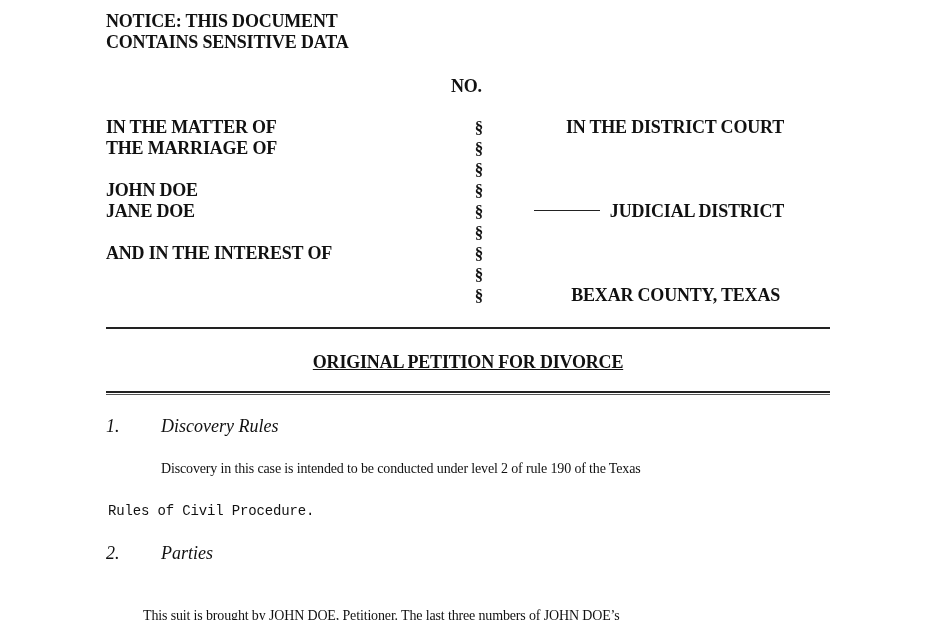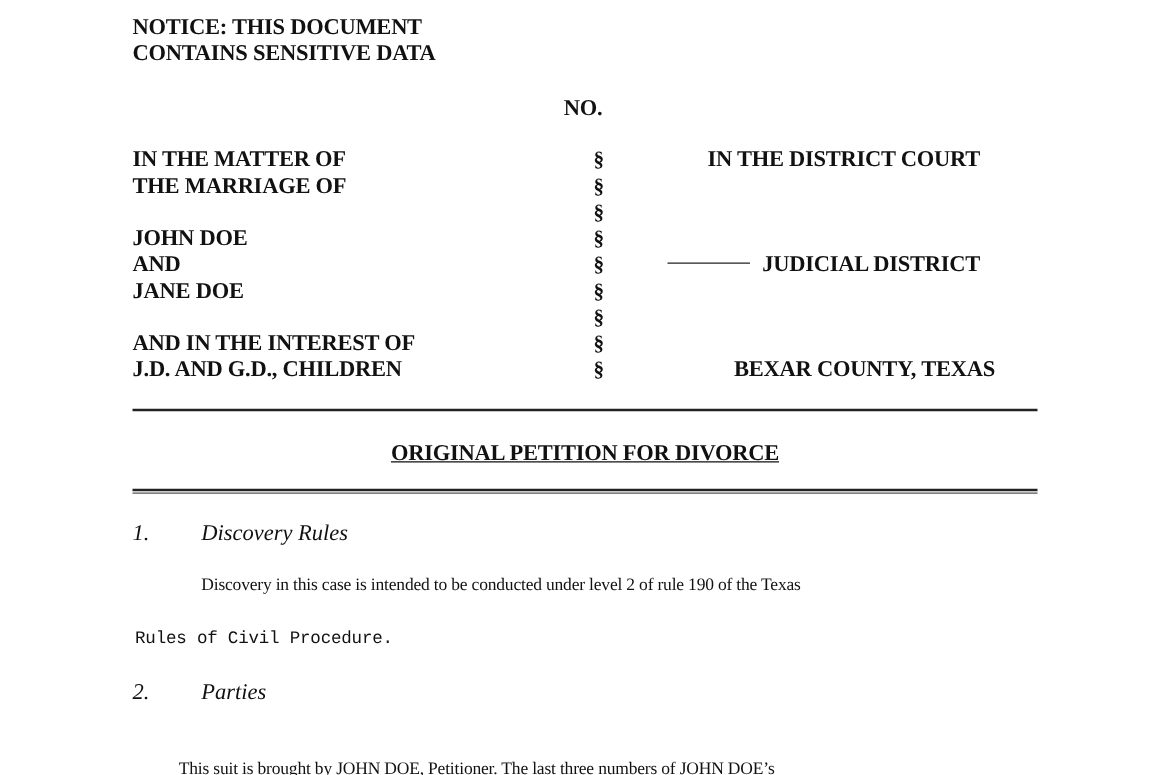--- a/index.html
+++ b/index.html
@@ -43,21 +43,21 @@
       width: 14px;
       text-align: center;
     }
     .sect-col div {
       font-size: 17px;
       line-height: 21px;
       height: 21px;
     }
     .right-court { right: 100px; top: 117px; }
     .right-district { right: 100px; top: 201px; }
-    .right-county { right: 88px; top: 285px; }
+    .right-county { right: 104px; top: 285px; }
     .blank-line {
       display: inline-block;
       width: 66px;
       border-bottom: 1.5px solid #222;
       vertical-align: middle;
       margin-right: 10px;
       position: relative;
       top: -2px;
     }
     .rule-top {
@@ -116,25 +116,23 @@
     <div>CONTAINS SENSITIVE DATA</div>
   </div>
 
   <div class="abs caption-line case-no">NO.</div>
 
   <div class="abs caption-line left-col">
     <div>IN THE MATTER OF</div>
     <div>THE MARRIAGE OF</div>
     <div class="gap"></div>
     <div>JOHN DOE</div>
-    <div>AND</div>
     <div>JANE DOE</div>
     <div class="gap"></div>
     <div>AND IN THE INTEREST OF</div>
-    <div>J.D. AND G.D., CHILDREN</div>
   </div>
 
   <div class="abs bold sect-col">
     <div>§</div>
     <div>§</div>
     <div>§</div>
     <div>§</div>
     <div>§</div>
     <div>§</div>
     <div>§</div>

